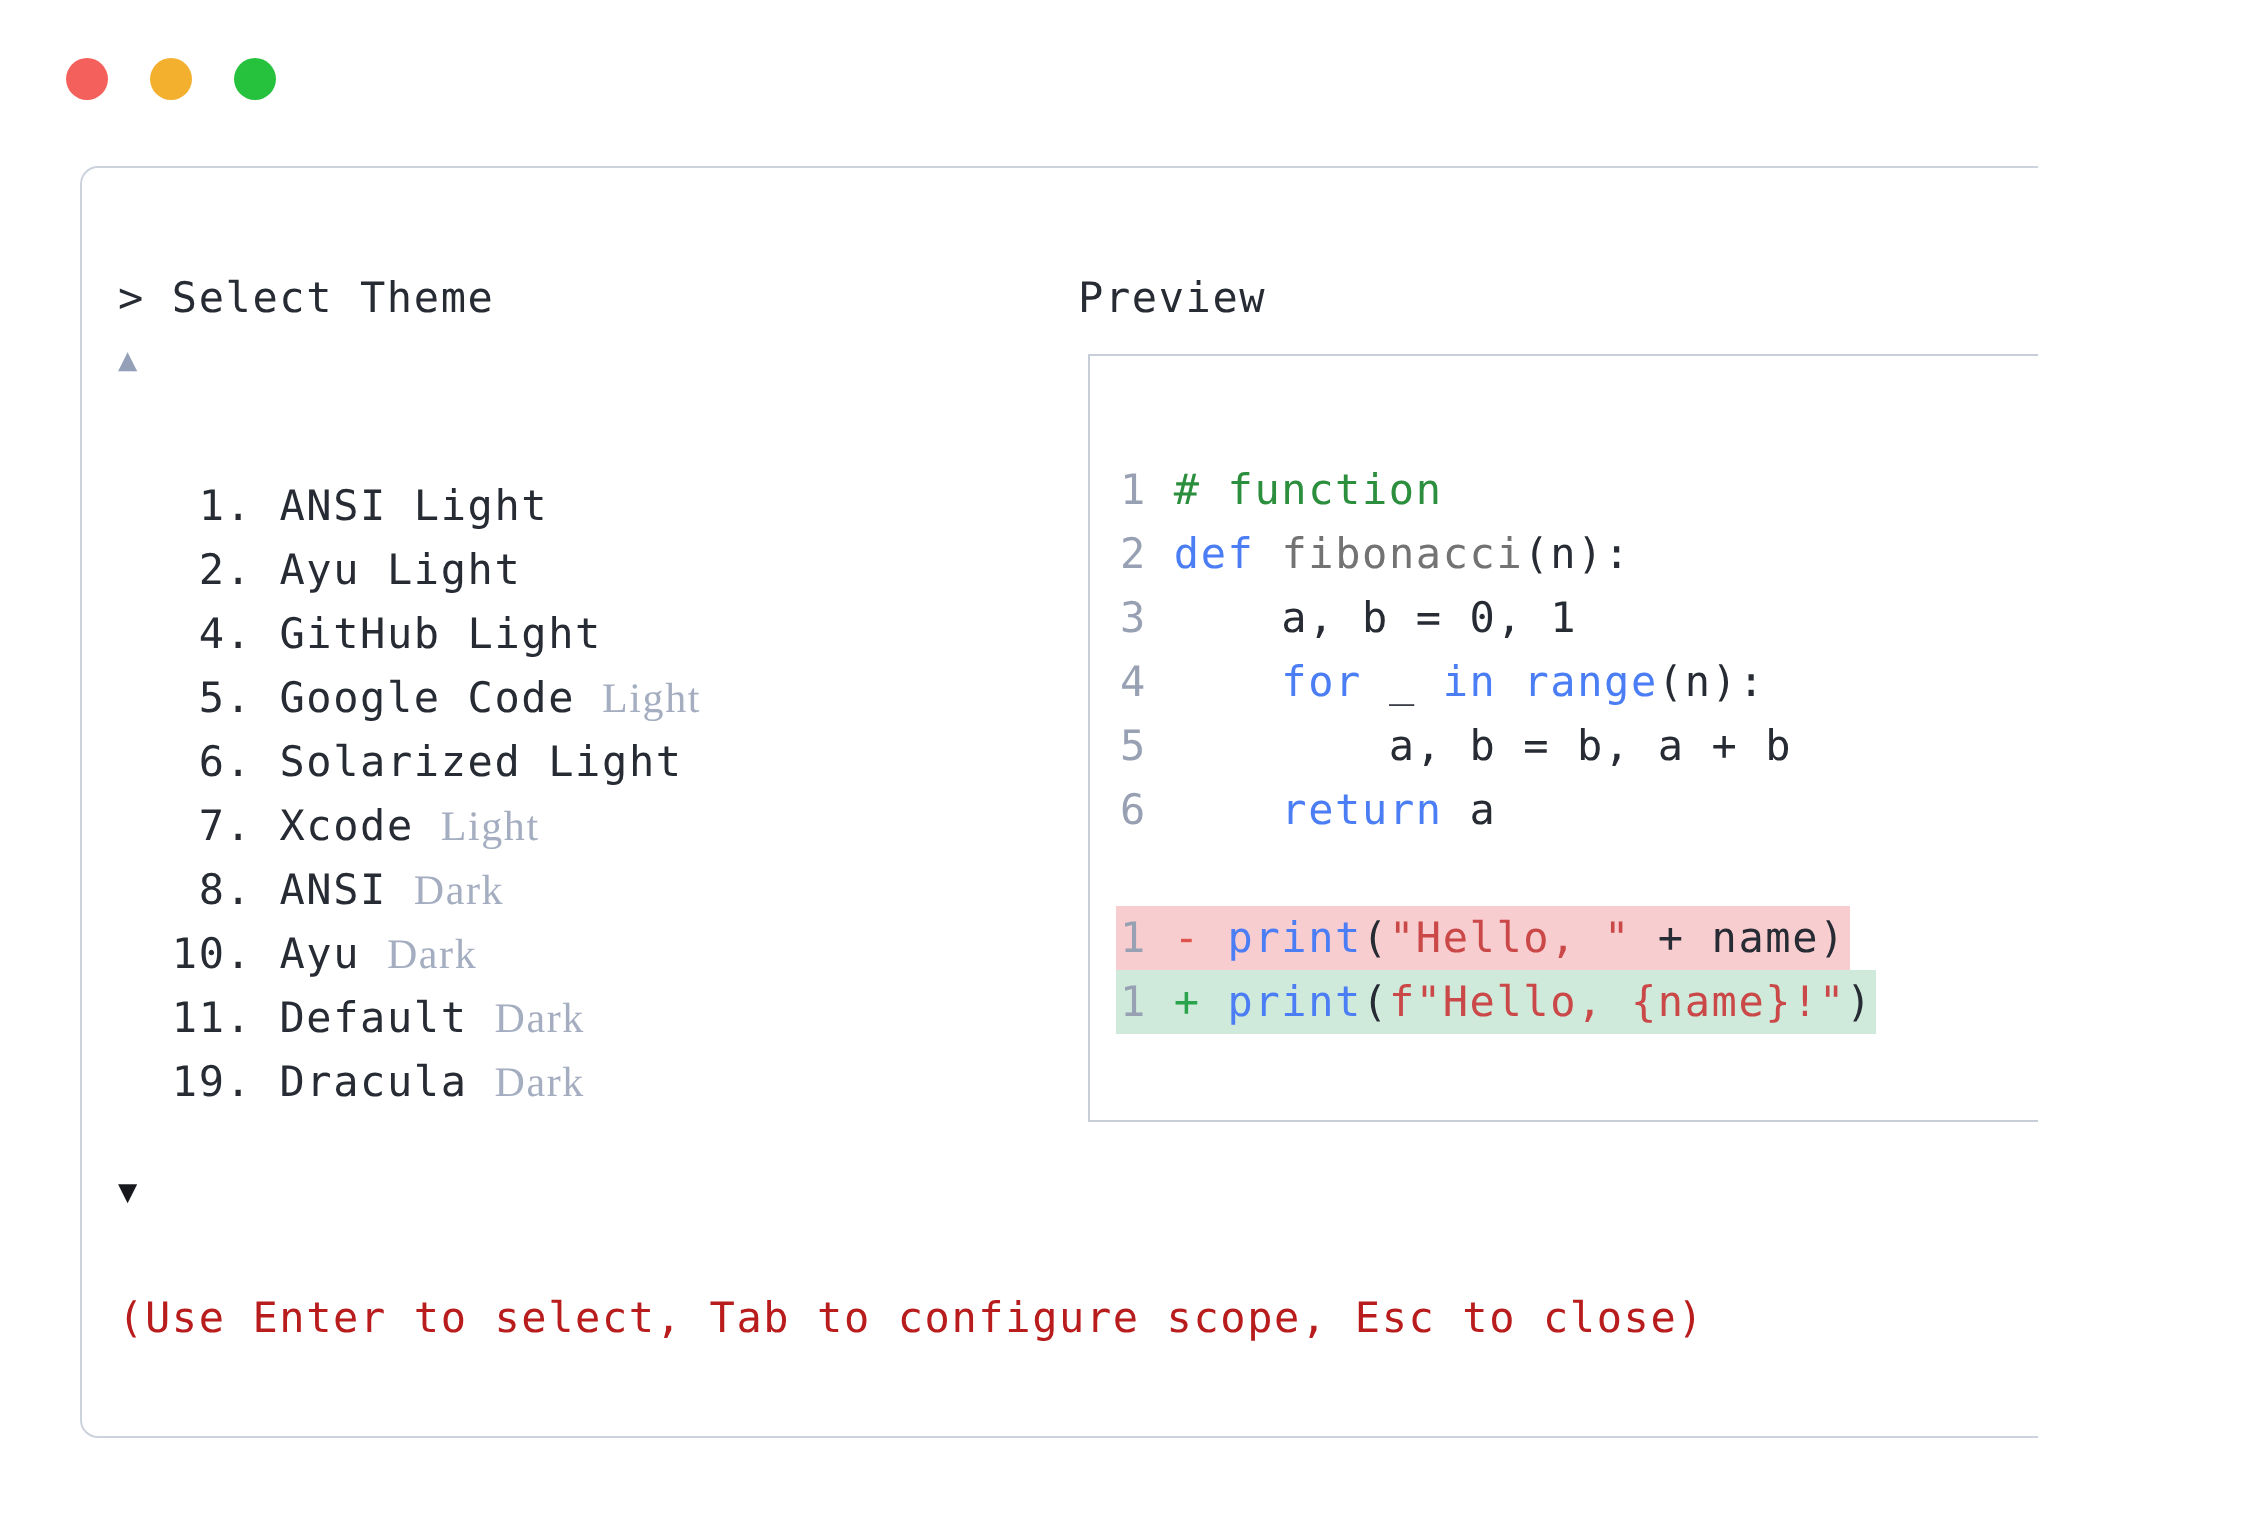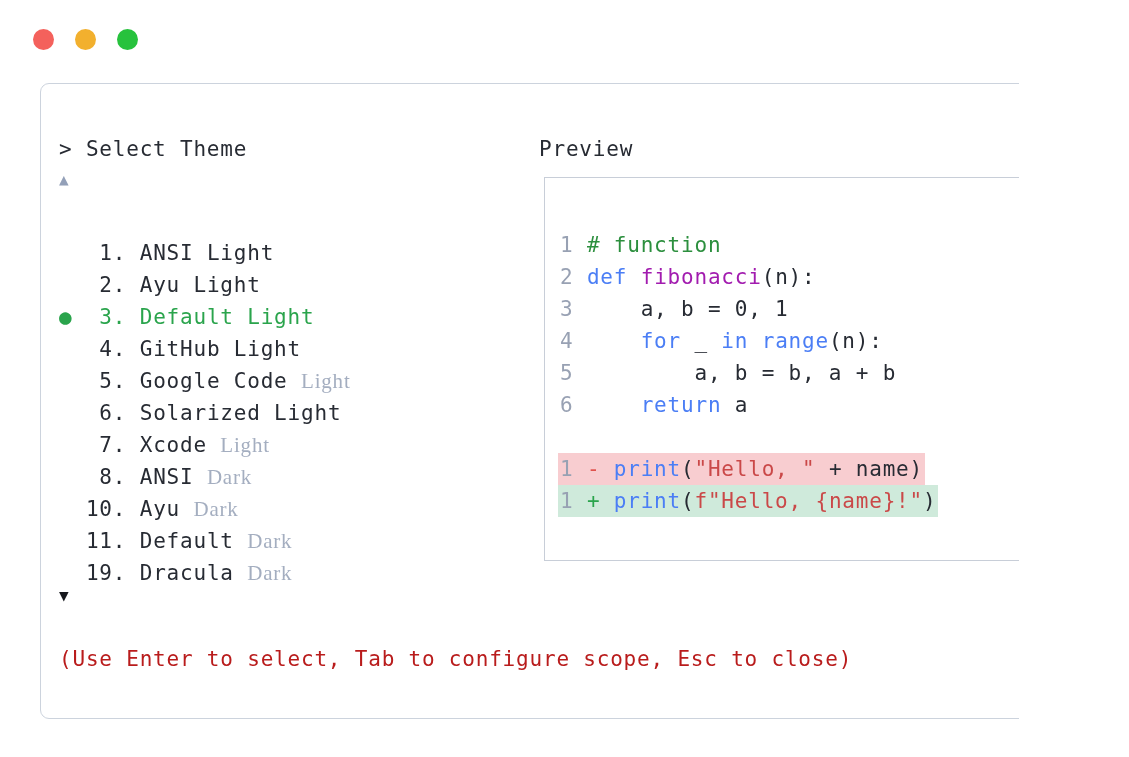--- a/index.html
+++ b/index.html
@@ -52,21 +52,21 @@
     overflow:hidden;
   }
   .code-line { white-space:pre; }
   .hl { display:inline-block; padding:0 2px; margin-left:-2px; }
   .hl.removed { background:#f8cdd0; }
   .hl.added   { background:#cfeadb; }
   .tok-num     { color:#98a1b3; }
   .tok-plain   { color:#272b33; }
   .tok-comment { color:#2c8f3e; }
   .tok-kw      { color:#4b7ef5;text-align:center; }
-  .tok-fn      { color:#a21caf; }
+  .tok-fn      { color:#737373; }
   .tok-str     { color:#ca4848; }
   .tok-minus   { color:#e0524c; }
   .tok-plus    { color:#2aa44c; }
 </style>
 </head>
 <body>
 
 <div class="stage">
 
   <div class="traffic">
@@ -77,21 +77,20 @@
 
   <div class="panel">
 
     <div class="prompt">&gt; Select Theme</div>
 
     <div class="scroll-ind up">▲</div>
 
     <div class="theme-list">
         <div class="row"><span class="marker">  </span><span class="num"> 1.</span><span class="sp"> </span><span class="main">ANSI Light</span><span class="muted"></span></div>
         <div class="row"><span class="marker">  </span><span class="num"> 2.</span><span class="sp"> </span><span class="main">Ayu Light</span><span class="muted"></span></div>
-        <div class="row selected"><span class="marker">● </span><span class="num"> 3.</span><span class="sp"> </span><span class="main">Default Light</span><span class="muted"></span></div>
         <div class="row"><span class="marker">  </span><span class="num"> 4.</span><span class="sp"> </span><span class="main">GitHub Light</span><span class="muted"></span></div>
         <div class="row"><span class="marker">  </span><span class="num"> 5.</span><span class="sp"> </span><span class="main">Google Code </span><span class="muted">Light</span></div>
         <div class="row"><span class="marker">  </span><span class="num"> 6.</span><span class="sp"> </span><span class="main">Solarized Light</span><span class="muted"></span></div>
         <div class="row"><span class="marker">  </span><span class="num"> 7.</span><span class="sp"> </span><span class="main">Xcode </span><span class="muted">Light</span></div>
         <div class="row"><span class="marker">  </span><span class="num"> 8.</span><span class="sp"> </span><span class="main">ANSI </span><span class="muted">Dark</span></div>
         <div class="row"><span class="marker">  </span><span class="num">10.</span><span class="sp"> </span><span class="main">Ayu </span><span class="muted">Dark</span></div>
         <div class="row"><span class="marker">  </span><span class="num">11.</span><span class="sp"> </span><span class="main">Default </span><span class="muted">Dark</span></div>
         <div class="row"><span class="marker">  </span><span class="num">19.</span><span class="sp"> </span><span class="main">Dracula </span><span class="muted">Dark</span></div>
       </div>
 

